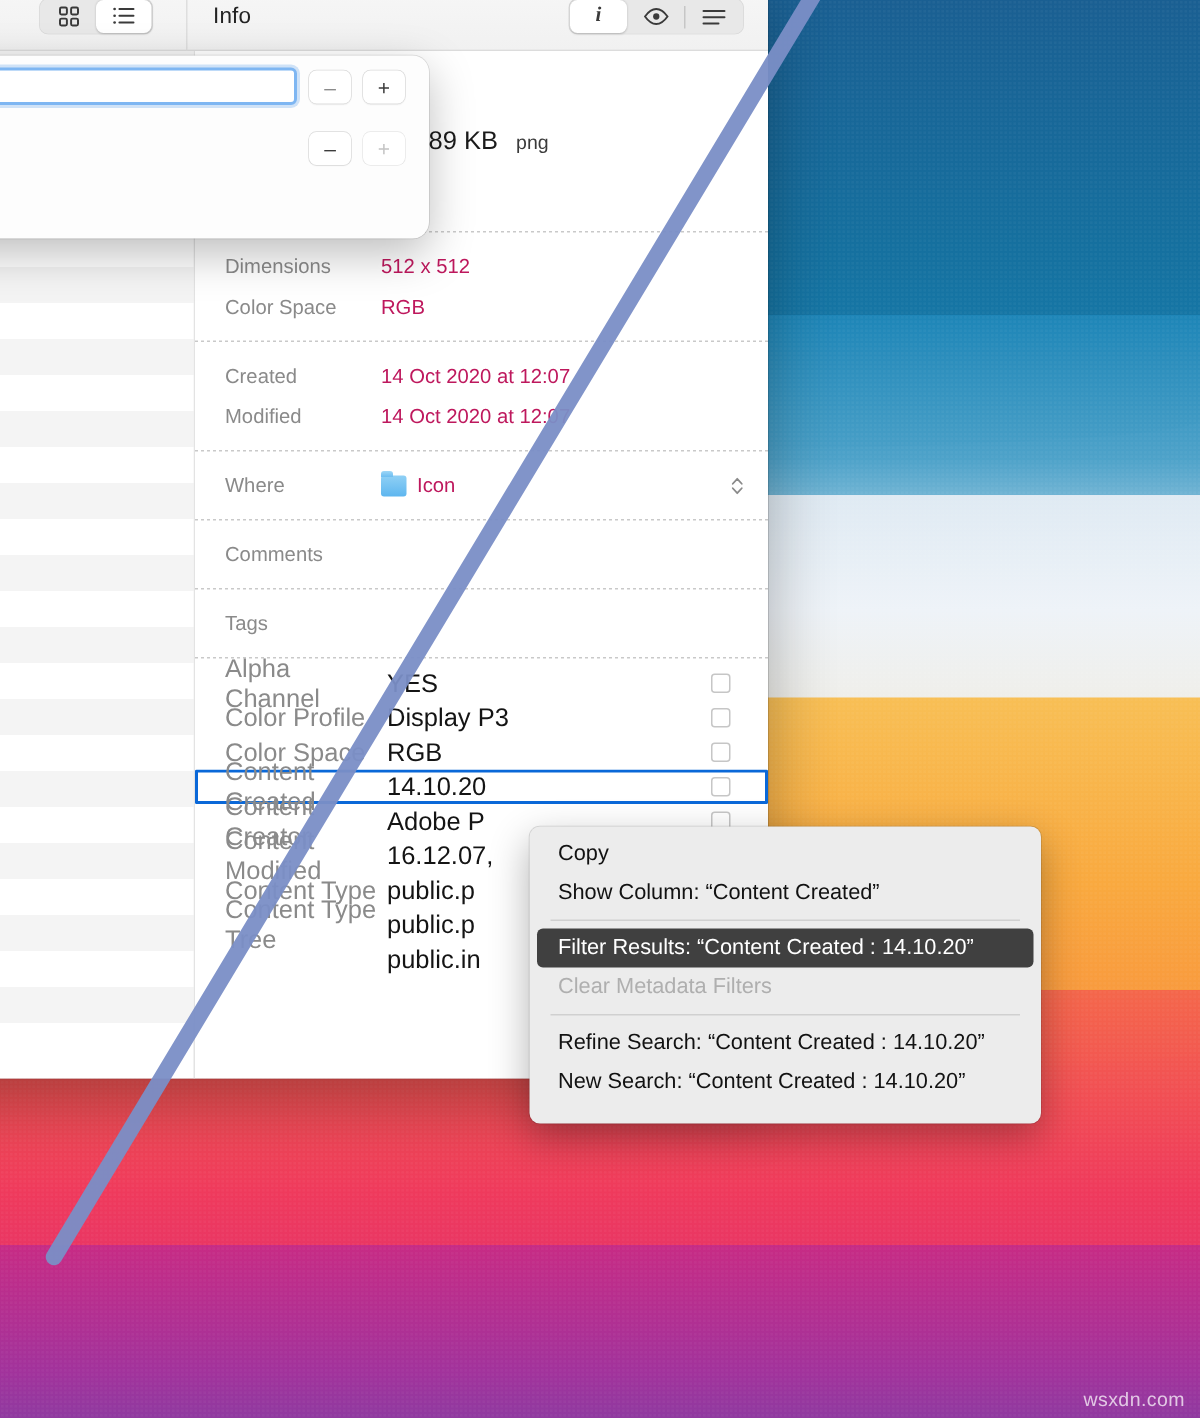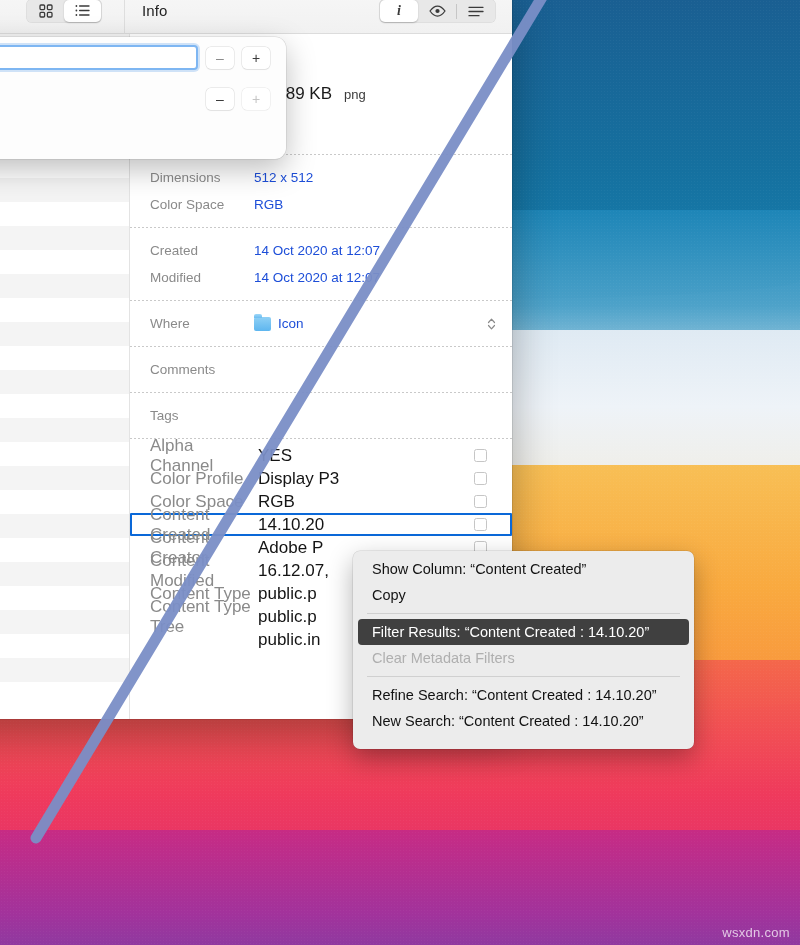--- a/index.html
+++ b/index.html
@@ -141,21 +141,21 @@
     align-items: center; justify-content: center; gap: 12px;
   }
   #filesize-val { font-size: 17px; color: #1b1b1b; }
   #filetype-val { font-size: 13px; color: #3b3b3b; }
 
   .kv-row {
     display: flex; align-items: center; padding: 0 16px 0 20px;
     height: 27px; font-size: 13.5px;
   }
   .kv-key { width: 104px; color: #8a8a8a; flex: none; }
-  .kv-val { color: #1d4ed8; }
+  .kv-val { color: #be185d; }
   .kv-group { padding: 9px 0; }
 
   .folder-chip { display: flex; align-items: flex-end; gap: 7px; }
   .folder-icon {
     width: 17px; height: 14px; border-radius: 2px;
     background: linear-gradient(180deg,#8fd0f5 0%,#5eb6ef 100%);
     position: relative; flex: none;
   }
   .folder-icon:before {
     content:''; position:absolute; left:0; top:-3px; width:8px; height:4px;
@@ -463,22 +463,22 @@
     </div>
     <div id="pop-hint">d metadata value filters.</div>
   </div>
 </div>
 
 <svg id="arrow-stroke">
   <line x1="36" y1="838" x2="562" y2="-36" stroke="#7b8fc7" stroke-width="11" stroke-linecap="round" opacity=".95"></line>
 </svg>
 
 <div id="context-menu">
+    <div class="cm-item">Copy</div>
     <div class="cm-item">Show Column: “Content Created”</div>
-    <div class="cm-item">Copy</div>
     <div class="cm-sep"></div>
     <div class="cm-item highlight">Filter Results: “Content Created : 14.10.20”</div>
     <div class="cm-item disabled">Clear Metadata Filters</div>
     <div class="cm-sep"></div>
     <div class="cm-item">Refine Search: “Content Created : 14.10.20”</div>
     <div class="cm-item">New Search: “Content Created : 14.10.20”</div>
   </div>
 
 <div id="watermark">wsxdn.com</div>
 

